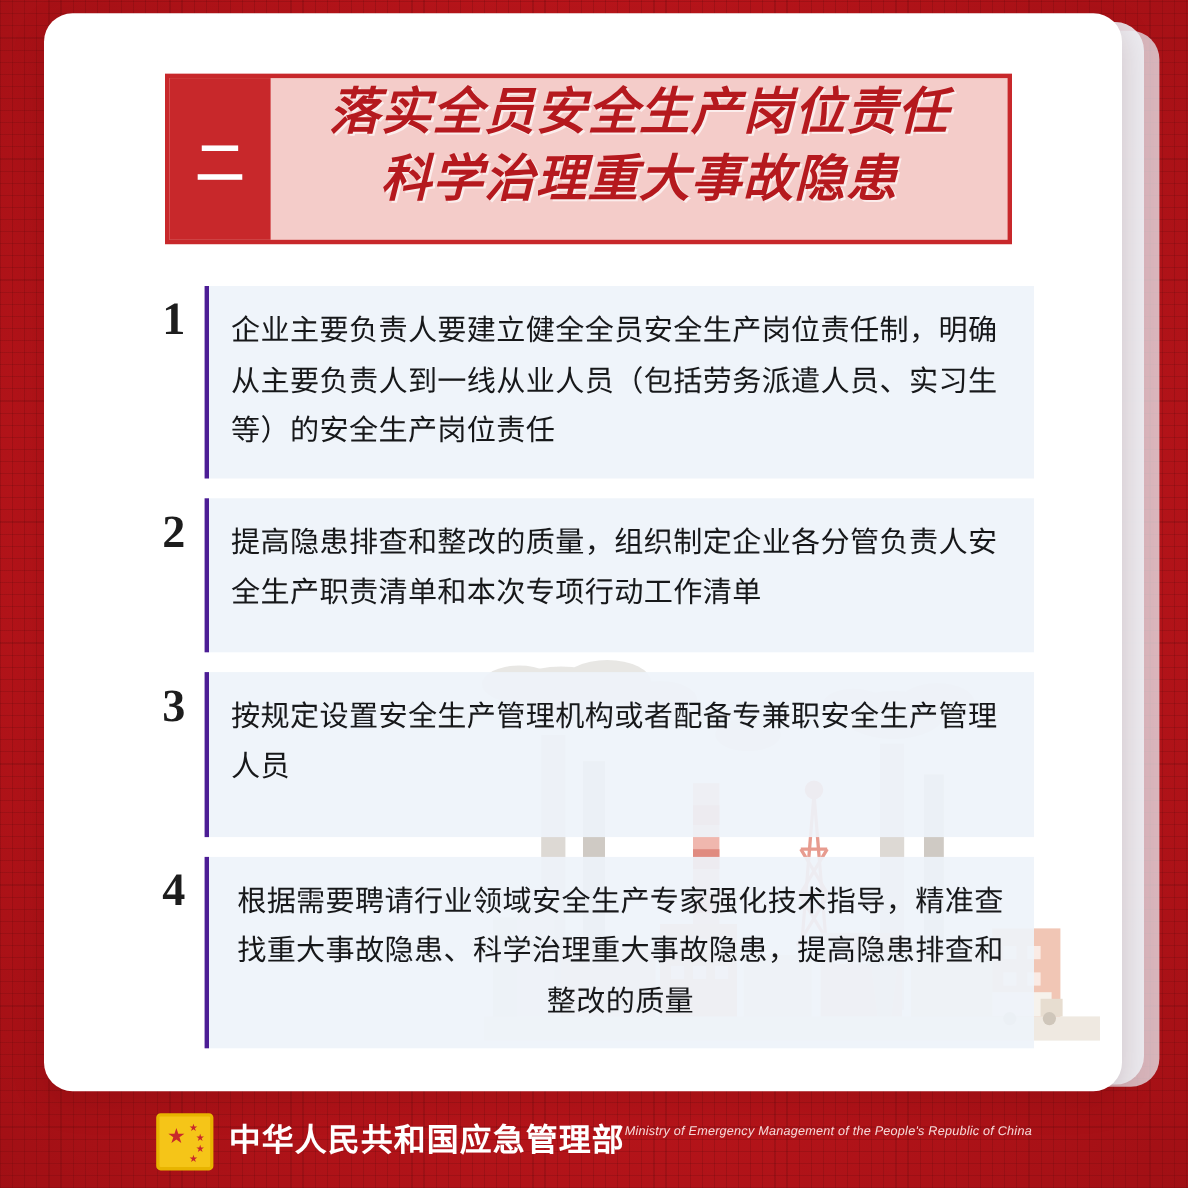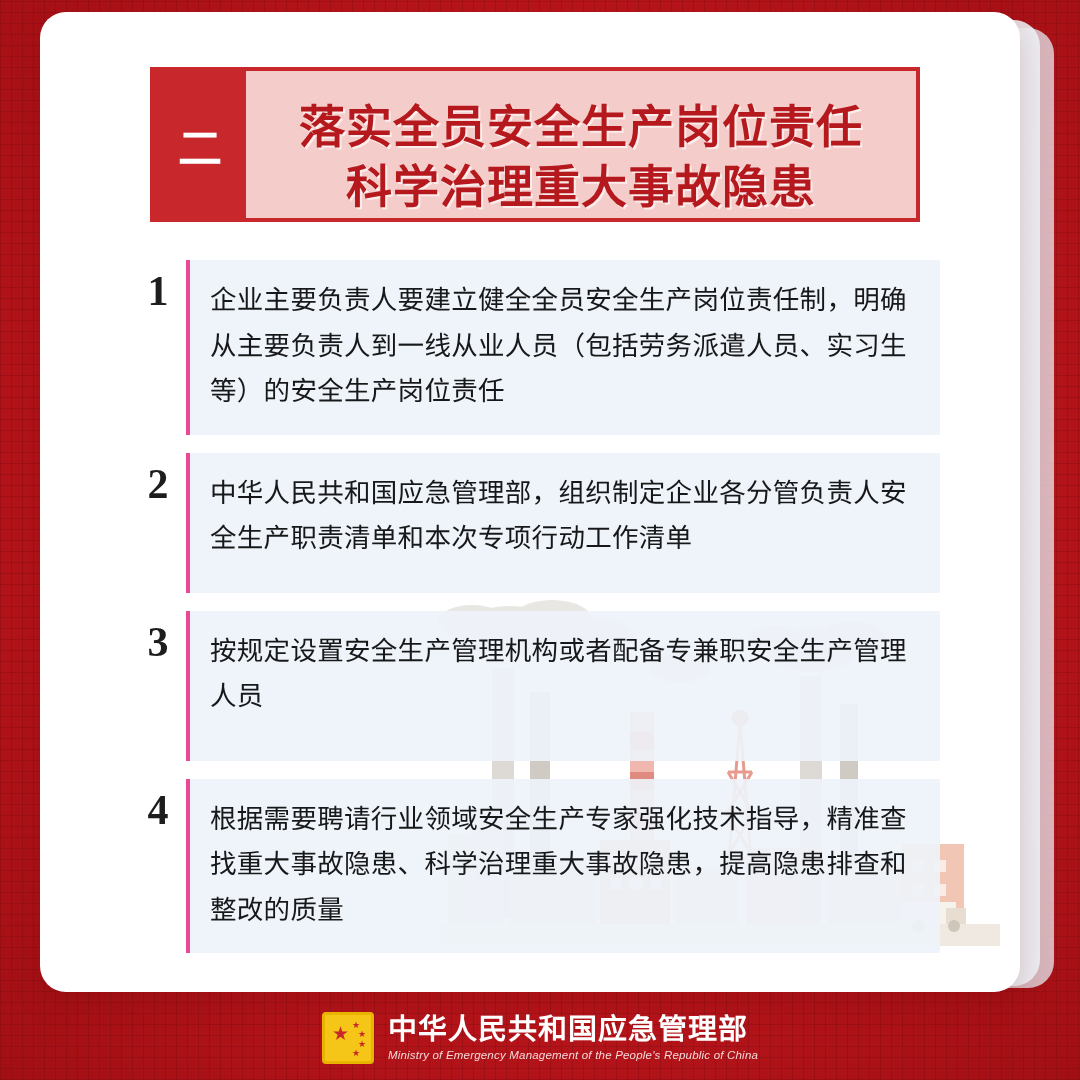--- a/index.html
+++ b/index.html
@@ -93,22 +93,23 @@
     align-items: center;
     justify-content: center;
     letter-spacing: 0;
     flex: 0 0 92px;
   }
   #title-text-wrap {
     flex: 1;
     display: flex;
     flex-direction: column;
     align-items: center;
-    justify-content: flex-end;
+    justify-content: flex-start;
     padding: 0 8px;
+    font-style: italic;
   }
   .title-line {
     color: #b5191e;
     font-size: 46px;
     font-weight: bold;
     line-height: 1.32;
     letter-spacing: 1px;
     text-shadow: 2px 2px 0 rgba(255,255,255,0.65);
     white-space: nowrap;
   }
@@ -132,33 +133,33 @@
     font-family: "Liberation Serif", "DejaVu Serif", serif;
     font-size: 42px;
     font-weight: bold;
     color: #1d1d1d;
     line-height: 1;
     padding-top: 10px;
   }
   .item-body {
     flex: 1;
     background: rgba(238,243,250,0.92);
-    border-left: 4px solid #ec4899;
+    border-left: 4px solid #4c1d95;
     padding: 18px 22px 20px 20px;
     box-sizing: border-box;
     color: #17181a;
     font-size: 26.5px;
     line-height: 1.72;
     letter-spacing: 0.3px;
     min-height: 112px;
   }
   .item-1 .item-body { min-height: 150px; }
   .item-2 .item-body { min-height: 140px; }
   .item-3 .item-body { min-height: 150px; }
-  .item-4 .item-body { min-height: 150px; }
+  .item-4 .item-body { min-height: 150px; text-align: center; }
 
   
   #footer {
     position: absolute;
     left: 0;
     bottom: 6px;
     width: 1080px;
     height: 72px;
     display: flex;
     align-items: center;
@@ -188,21 +189,20 @@
     color: #c8282b;
     font-size: 9px;
     line-height: 1;
   }
   #footer-emblem .s1 { left: 27px; top: 6px; }
   #footer-emblem .s2 { left: 33px; top: 15px; }
   #footer-emblem .s3 { left: 33px; top: 25px; }
   #footer-emblem .s4 { left: 27px; top: 34px; }
   #footer-text {
     display: flex;
-    flex-direction: column;
     justify-content: center;
   }
   #footer-title-cn {
     color: #ffffff;
     font-size: 29px;
     font-weight: bold;
     letter-spacing: 1px;
     line-height: 1.15;
   }
   #footer-title-en {
@@ -306,21 +306,21 @@
 
   <div id="items">
 
     <div class="item item-1">
       <div class="item-number">1</div>
       <div class="item-body">企业主要负责人要建立健全全员安全生产岗位责任制，明确从主要负责人到一线从业人员（包括劳务派遣人员、实习生等）的安全生产岗位责任</div>
     </div>
 
     <div class="item item-2">
       <div class="item-number">2</div>
-      <div class="item-body">中华人民共和国应急管理部，组织制定企业各分管负责人安全生产职责清单和本次专项行动工作清单</div>
+      <div class="item-body">提高隐患排查和整改的质量，组织制定企业各分管负责人安全生产职责清单和本次专项行动工作清单</div>
     </div>
 
     <div class="item item-3">
       <div class="item-number">3</div>
       <div class="item-body">按规定设置安全生产管理机构或者配备专兼职安全生产管理人员</div>
     </div>
 
     <div class="item item-4">
       <div class="item-number">4</div>
       <div class="item-body">根据需要聘请行业领域安全生产专家强化技术指导，精准查找重大事故隐患、科学治理重大事故隐患，提高隐患排查和整改的质量</div>

